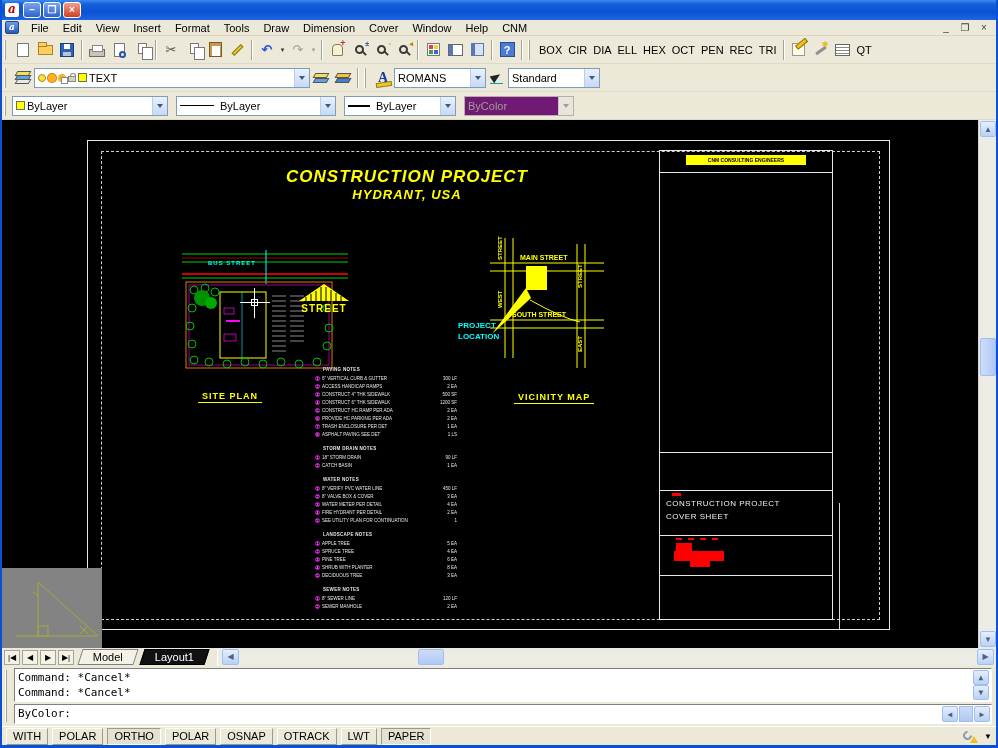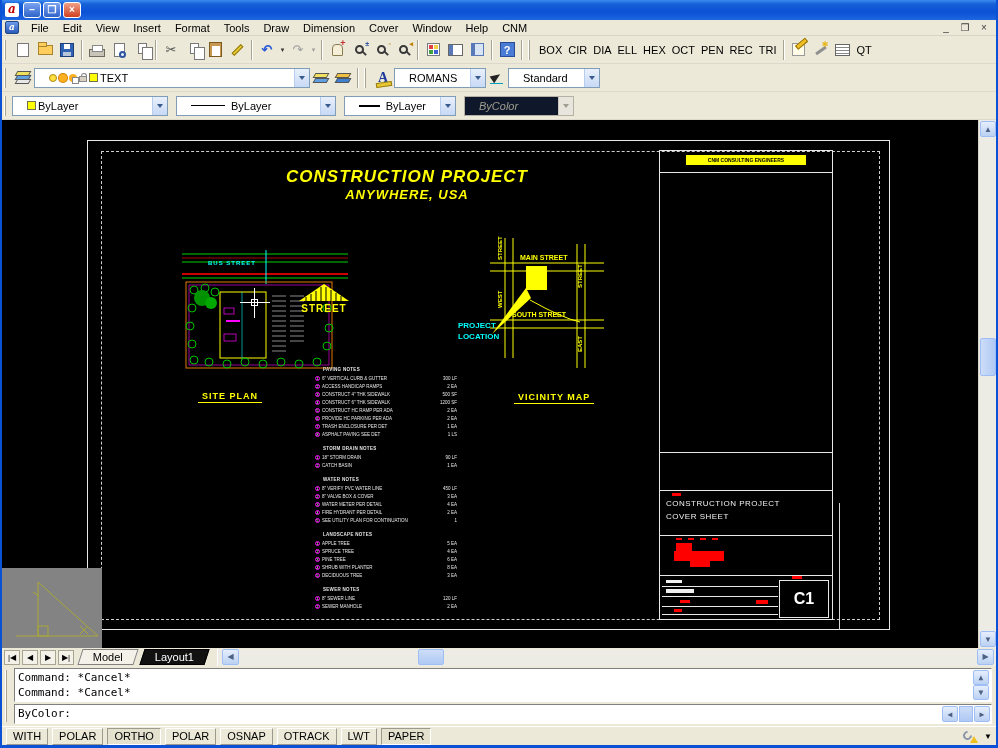--- a/index.html
+++ b/index.html
@@ -75,25 +75,25 @@
   .i-pencil::after { content:""; position:absolute; left:2px; top:2px; width:11px; height:3px; background:#F0C020; border:1px solid #907010; transform:rotate(-40deg); transform-origin:left top; }
   .i-fix { position:relative; width:14px; height:14px; }
   .i-fix::before { content:""; position:absolute; left:1px; top:6px; width:12px; height:3px; background:#909090; transform:rotate(-35deg); }
   .i-fix::after { content:"✱"; position:absolute; right:-1px; top:-3px; color:#E8B820; font-size:8px; }
   .i-table { width:15px; height:12px; border:1px solid #666; background:
       repeating-linear-gradient(180deg,#fff 0 2px,#888 2px 3px); }
   .txtbtn { padding:2px 3px; font-size:11px; letter-spacing:0; color:#000; font-family:"Liberation Sans",sans-serif; }
 
   
   .combo { display:flex; height:20px; border:1px solid #7F9DB9; background:#fff; align-items:stretch; }
-  .combo .cfield { flex:1; display:flex; align-items:center; gap:2px; padding:0 14px; overflow:hidden; white-space:nowrap; }
+  .combo .cfield { flex:1; display:flex; align-items:center; gap:2px; padding:0 3px; overflow:hidden; white-space:nowrap; }
   .combo .cbtn { width:15px; background:linear-gradient(180deg,#E8F0FB,#C7D9F5); border-left:1px solid #B6CDF0;
     display:flex; align-items:center; justify-content:center; }
   .combo .cbtn::after { content:""; border:3px solid transparent; border-top:4px solid #3A5A8C; margin-top:4px; }
-  .combo.disabled { border-color:#B5B2A5; background:#0f172a; color:#A09E90;font-style:italic; }
+  .combo.disabled { border-color:#B5B2A5; background:#701a75; color:#A09E90; }
   .combo.disabled .cbtn { background:#E8E6DC; border-left-color:#CCC9BC; }
   .combo.disabled .cbtn::after { border-top-color:#A09E90; }
   .lt-line { display:inline-block; width:34px; height:1px; background:#000; margin-right:4px; }
   .lw-line { display:inline-block; width:22px; height:2px; background:#000; margin-right:4px; }
   .swatch { display:inline-block; width:9px; height:9px; background:#FFFF00; border:1px solid #707050; }
   .ly-ico { display:inline-block; }
   .ly-bulb { width:8px; height:8px; background:#FFE040; border:1px solid #A88A10; border-radius:50%; }
   .ly-sun { width:8px; height:8px; background:#FFB020; border-radius:50%; box-shadow:0 0 0 1px #D08000; }
   .ly-vp { width:8px; height:8px; background:#FFB020; border-radius:50%; position:relative; }
   .ly-vp::after { content:""; position:absolute; right:-2px; bottom:-2px; width:5px; height:5px; background:#fff; border:1px solid #888; }
@@ -437,21 +437,21 @@
     </div>
   </div>
 
   <div class="canvas-wrap">
     <div class="canvas">
 
       <div class="sheet-border"></div>
       <div class="sheet-margin"></div>
 
       <div class="cad-title1">CONSTRUCTION PROJECT</div>
-      <div class="cad-title2">ANYWHERE, USA</div>
+      <div class="cad-title2">HYDRANT, USA</div>
 
       <svg style="position:absolute;left:176px;top:130px;" width="172" height="126" viewBox="0 0 172 126">
         <line x1="4" y1="4" x2="170" y2="4" stroke="#00D000"></line>
         <line x1="4" y1="8" x2="170" y2="8" stroke="#A00000"></line>
         <line x1="4" y1="12" x2="170" y2="12" stroke="#00D000"></line>
         <line x1="4" y1="24" x2="170" y2="24" stroke="#CC0000" stroke-width="2"></line>
         <line x1="4" y1="28" x2="170" y2="28" stroke="#00D000"></line>
         <line x1="88" y1="0" x2="88" y2="34" stroke="#00FFFF"></line>
         <rect x="8" y="32" width="146" height="86" fill="none" stroke="#E07800"></rect>
         <rect x="11" y="35" width="140" height="80" fill="none" stroke="#FF00FF" stroke-width="0.6"></rect>
@@ -694,33 +694,20 @@
         </div>
         <div class="tb-cell" style="top:385px;height:40px;">
           <div class="red-mark" style="left:16px;top:2px;width:6px;height:2px;"></div>
           <div class="red-mark" style="left:28px;top:2px;width:6px;height:2px;"></div>
           <div class="red-mark" style="left:40px;top:2px;width:6px;height:2px;"></div>
           <div class="red-mark" style="left:52px;top:2px;width:6px;height:2px;"></div>
           <div class="red-mark" style="left:16px;top:7px;width:16px;height:8px;"></div>
           <div class="red-mark" style="left:14px;top:15px;width:50px;height:10px;"></div>
           <div class="red-mark" style="left:30px;top:25px;width:20px;height:6px;"></div>
         </div>
-        <div class="tb-cell" style="top:425px;height:43px;border-bottom:none;">
-          <div class="tb-row-line" style="top:10px;"></div>
-          <div class="tb-row-line" style="top:20px;"></div>
-          <div class="tb-row-line" style="top:30px;"></div>
-          <div class="tb-row-line" style="top:38px;"></div>
-          <div class="white-mark" style="left:6px;top:4px;width:16px;height:3px;"></div>
-          <div class="white-mark" style="left:6px;top:13px;width:28px;height:4px;"></div>
-          <div class="red-mark" style="left:20px;top:24px;width:10px;height:3px;"></div>
-          <div class="red-mark" style="left:96px;top:24px;width:12px;height:4px;"></div>
-          <div class="red-mark" style="left:14px;top:33px;width:8px;height:3px;"></div>
-          <div class="red-mark" style="left:132px;top:0;width:10px;height:3px;"></div>
-          <div class="c1-box">C1</div>
-        </div>
       </div>
       <div class="vline-extra"></div>
 
       <div class="gray-corner">
         <svg width="100" height="80" viewBox="0 0 100 80">
           <g stroke="#A8A838" fill="none">
             <line x1="36" y1="14" x2="36" y2="68"></line>
             <line x1="14" y1="68" x2="96" y2="68"></line>
             <line x1="36" y1="14" x2="96" y2="68"></line>
             <rect x="36" y="58" width="10" height="10"></rect>

